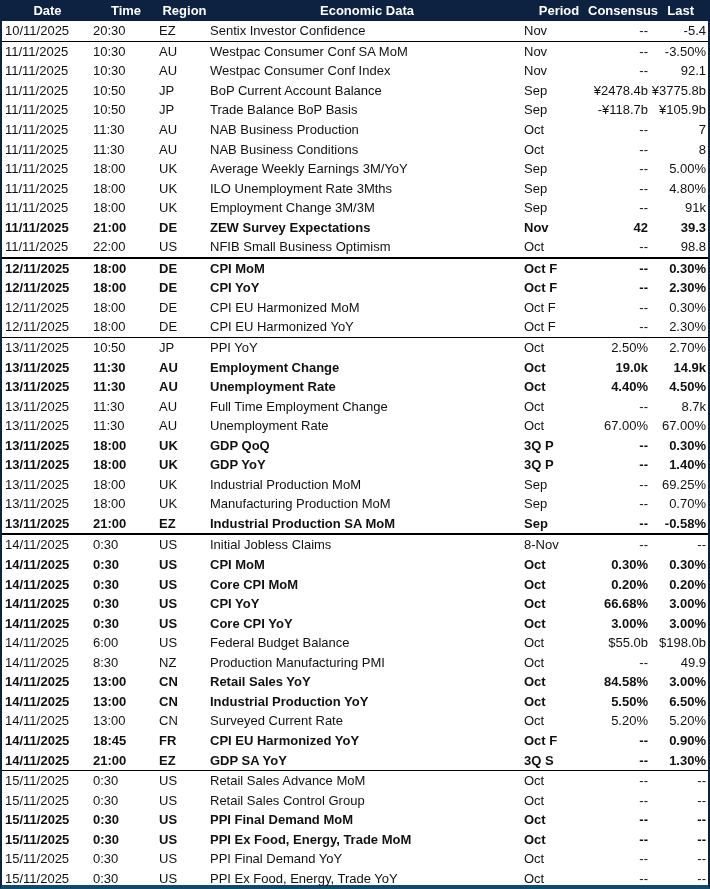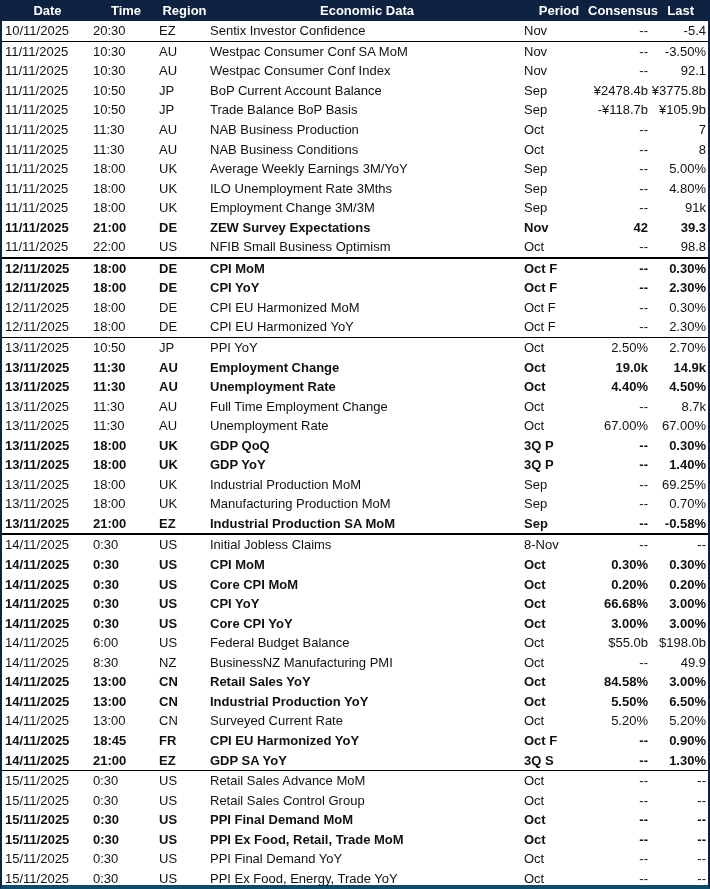--- a/index.html
+++ b/index.html
@@ -386,21 +386,21 @@
     <td class="c-event">Federal Budget Balance</td>
     <td class="c-period">Oct</td>
     <td class="c-cons">$55.0b</td>
     <td class="c-last">$198.0b</td>
   </tr>
 
   <tr>
     <td class="c-date">14/11/2025</td>
     <td class="c-time">8:30</td>
     <td class="c-region">NZ</td>
-    <td class="c-event">BusinessNZ Manufacturing PMI</td>
+    <td class="c-event">Production Manufacturing PMI</td>
     <td class="c-period">Oct</td>
     <td class="c-cons">--</td>
     <td class="c-last">49.9</td>
   </tr>
 
   <tr class="bold">
     <td class="c-date">14/11/2025</td>
     <td class="c-time">13:00</td>
     <td class="c-region">CN</td>
     <td class="c-event">Retail Sales YoY</td>
@@ -476,21 +476,21 @@
     <td class="c-event">PPI Final Demand MoM</td>
     <td class="c-period">Oct</td>
     <td class="c-cons">--</td>
     <td class="c-last">--</td>
   </tr>
 
   <tr class="bold">
     <td class="c-date">15/11/2025</td>
     <td class="c-time">0:30</td>
     <td class="c-region">US</td>
-    <td class="c-event">PPI Ex Food, Retail, Trade MoM</td>
+    <td class="c-event">PPI Ex Food, Energy, Trade MoM</td>
     <td class="c-period">Oct</td>
     <td class="c-cons">--</td>
     <td class="c-last">--</td>
   </tr>
 
   <tr>
     <td class="c-date">15/11/2025</td>
     <td class="c-time">0:30</td>
     <td class="c-region">US</td>
     <td class="c-event">PPI Final Demand YoY</td>

